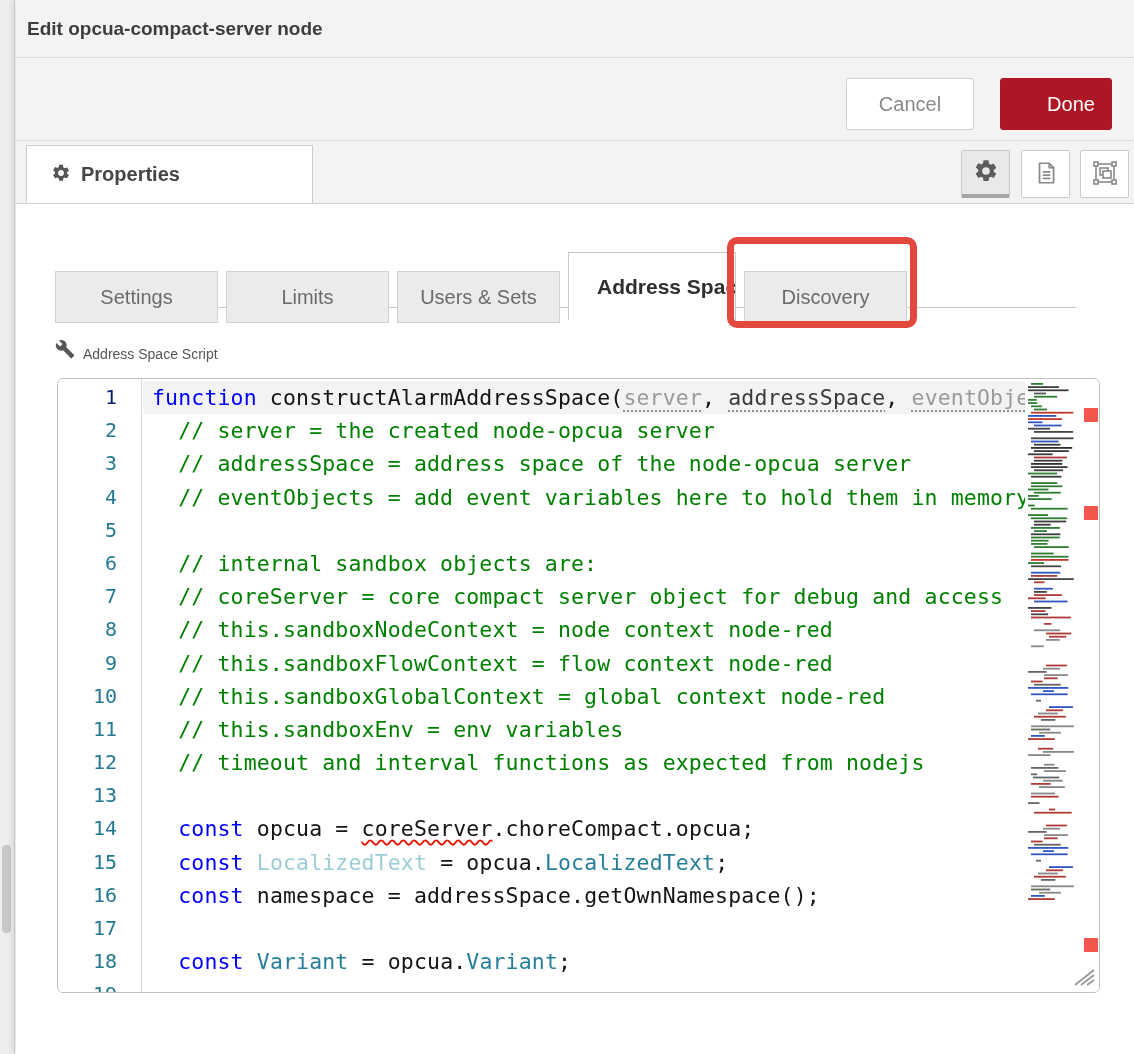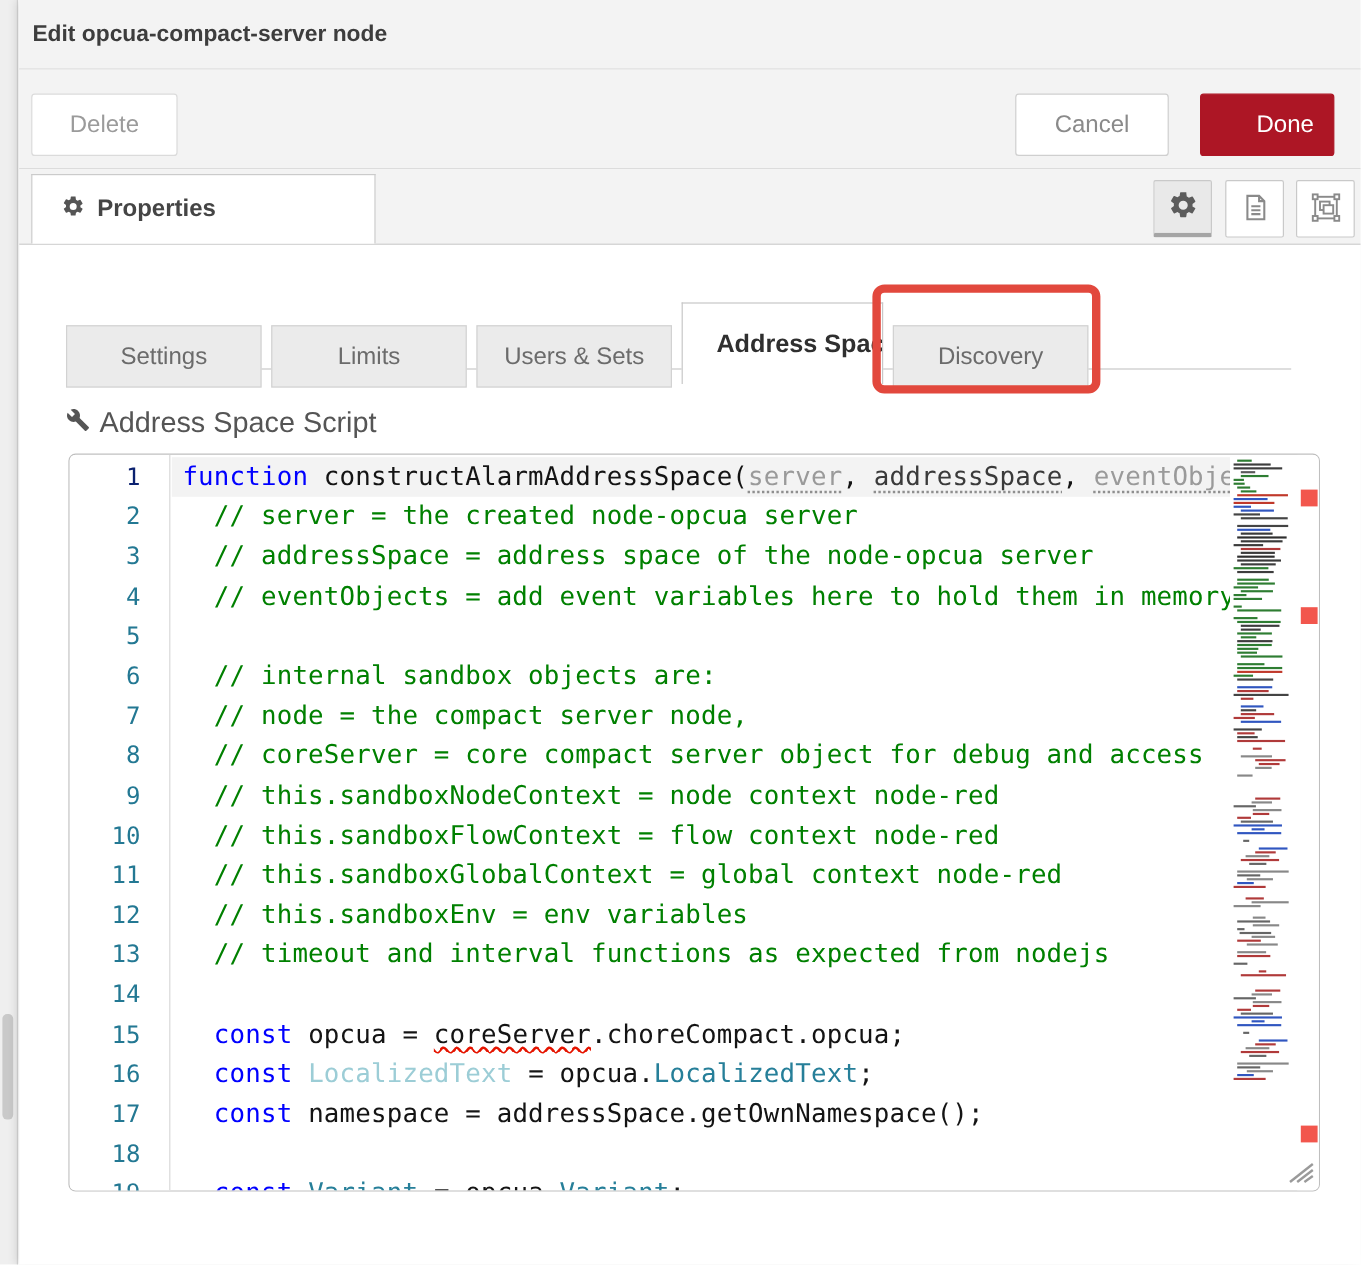--- a/index.html
+++ b/index.html
@@ -45,22 +45,22 @@
   .ntab{width:163px;height:52px;box-sizing:border-box;background:#ebebeb;border:1px solid #d2d2d2;
         color:#6b6b6b;font-size:20px;display:flex;align-items:center;justify-content:center;
         white-space:nowrap;overflow:hidden;cursor:pointer;z-index:1;}
   .ntab.active{position:relative;top:-3px;width:168px;height:68px;background:#fff;
                border:1px solid #c7c7c7;border-bottom:none;color:#2f2f2f;font-weight:bold;
                font-size:21px;justify-content:flex-start;padding-left:28px;z-index:3;}
   .tabs-baseline{position:absolute;left:39px;top:307px;width:1021px;height:1px;background:#c9c9c9;z-index:0;}
   .annotation-box{position:absolute;left:711px;top:237px;width:190px;height:91px;box-sizing:border-box;
                   border:7px solid #E2483D;border-radius:10px;z-index:5;pointer-events:none;}
 
-  .section-label{position:absolute;left:39px;top:339px;display:flex;align-items:flex-start;gap:8px;
-                 font-size:24px;color:#555;}
+  .section-label{position:absolute;left:39px;top:339px;display:flex;align-items:flex-end;gap:8px;
+                 font-size:14px;color:#555;}
 
   
   .code-editor{position:absolute;left:41px;top:378px;width:1043px;height:615px;box-sizing:border-box;
                border:1px solid #bfbfbf;border-radius:6px;background:#fff;overflow:hidden;}
   .gutter{position:absolute;left:0;top:0;width:84px;height:100%;background:#fff;
           border-right:1px solid #d9d9d9;box-sizing:border-box;padding-top:2px;}
   .gutter .num{height:33.2px;line-height:33.2px;text-align:right;padding-right:24px;
                font-family:"DejaVu Sans Mono",monospace;font-size:20px;color:#237893;}
   .gutter .num.current{color:#0B216F;}
   .code-pane{position:absolute;left:85px;top:0;width:882px;height:100%;padding-top:2px;
@@ -92,21 +92,20 @@
     <div class="strip-scrollbar"></div>
   </div>
 
   <div class="tray">
 
     <div class="tray-header">
       <div class="tray-title">Edit opcua-compact-server node</div>
     </div>
 
     <div class="toolbar">
-      <button class="btn btn-delete">Delete</button>
       <button class="btn btn-cancel">Cancel</button>
       <button class="btn btn-done">Done</button>
     </div>
 
     <div class="props-row">
       <div class="properties-tab">
         <span>
           <svg width="20" height="20" viewBox="0 0 24 24" fill="#555">
               <path d="M19.14,12.94a7,7,0,0,0,.06-.94,7,7,0,0,0-.06-.94l2.03-1.58a.5.5,0,0,0,.12-.64l-1.92-3.32a.5.5,0,0,0-.61-.22l-2.39,1a7.3,7.3,0,0,0-1.62-.94l-.36-2.54A.5.5,0,0,0,13.9,2H10.1a.5.5,0,0,0-.49.42L9.25,4.96a7.3,7.3,0,0,0-1.62.94l-2.39-1a.5.5,0,0,0-.61.22L2.71,8.44a.5.5,0,0,0,.12.64l2.03,1.58a7,7,0,0,0,0,1.88L2.83,14.12a.5.5,0,0,0-.12.64l1.92,3.32a.5.5,0,0,0,.61.22l2.39-1a7.3,7.3,0,0,0,1.62.94l.36,2.54a.5.5,0,0,0,.49.42h3.8a.5.5,0,0,0,.49-.42l.36-2.54a7.3,7.3,0,0,0,1.62-.94l2.39,1a.5.5,0,0,0,.61-.22l1.92-3.32a.5.5,0,0,0-.12-.64ZM12,15.5A3.5,3.5,0,1,1,15.5,12,3.5,3.5,0,0,1,12,15.5Z"></path>
             </svg>
@@ -188,21 +187,20 @@
           <div class="num">18</div>
           <div class="num">19</div>
         </div>
       <div class="code-pane">
           <div class="code-line current"><span class="tok-k">function</span><span class="tok-p"> constructAlarmAddressSpace(</span><span class="tok-pu">server</span><span class="tok-p">, </span><span class="tok-pd">addressSpace</span><span class="tok-p">, </span><span class="tok-pu">eventObjects</span></div>
           <div class="code-line"><span class="tok-c">  // server = the created node-opcua server</span></div>
           <div class="code-line"><span class="tok-c">  // addressSpace = address space of the node-opcua server</span></div>
           <div class="code-line"><span class="tok-c">  // eventObjects = add event variables here to hold them in memory</span></div>
           <div class="code-line"></div>
           <div class="code-line"><span class="tok-c">  // internal sandbox objects are:</span></div>
-          <div class="code-line"><span class="tok-c">  // node = the compact server node,</span></div>
           <div class="code-line"><span class="tok-c">  // coreServer = core compact server object for debug and access</span></div>
           <div class="code-line"><span class="tok-c">  // this.sandboxNodeContext = node context node-red</span></div>
           <div class="code-line"><span class="tok-c">  // this.sandboxFlowContext = flow context node-red</span></div>
           <div class="code-line"><span class="tok-c">  // this.sandboxGlobalContext = global context node-red</span></div>
           <div class="code-line"><span class="tok-c">  // this.sandboxEnv = env variables</span></div>
           <div class="code-line"><span class="tok-c">  // timeout and interval functions as expected from nodejs</span></div>
           <div class="code-line"></div>
           <div class="code-line"><span class="tok-p">  </span><span class="tok-k">const</span><span class="tok-p"> opcua = </span><span class="tok-err">coreServer</span><span class="tok-p">.choreCompact.opcua;</span></div>
           <div class="code-line"><span class="tok-p">  </span><span class="tok-k">const</span><span class="tok-p"> </span><span class="tok-tf">LocalizedText</span><span class="tok-p"> = opcua.</span><span class="tok-tt">LocalizedText</span><span class="tok-p">;</span></div>
           <div class="code-line"><span class="tok-p">  </span><span class="tok-k">const</span><span class="tok-p"> namespace = addressSpace.getOwnNamespace();</span></div>

